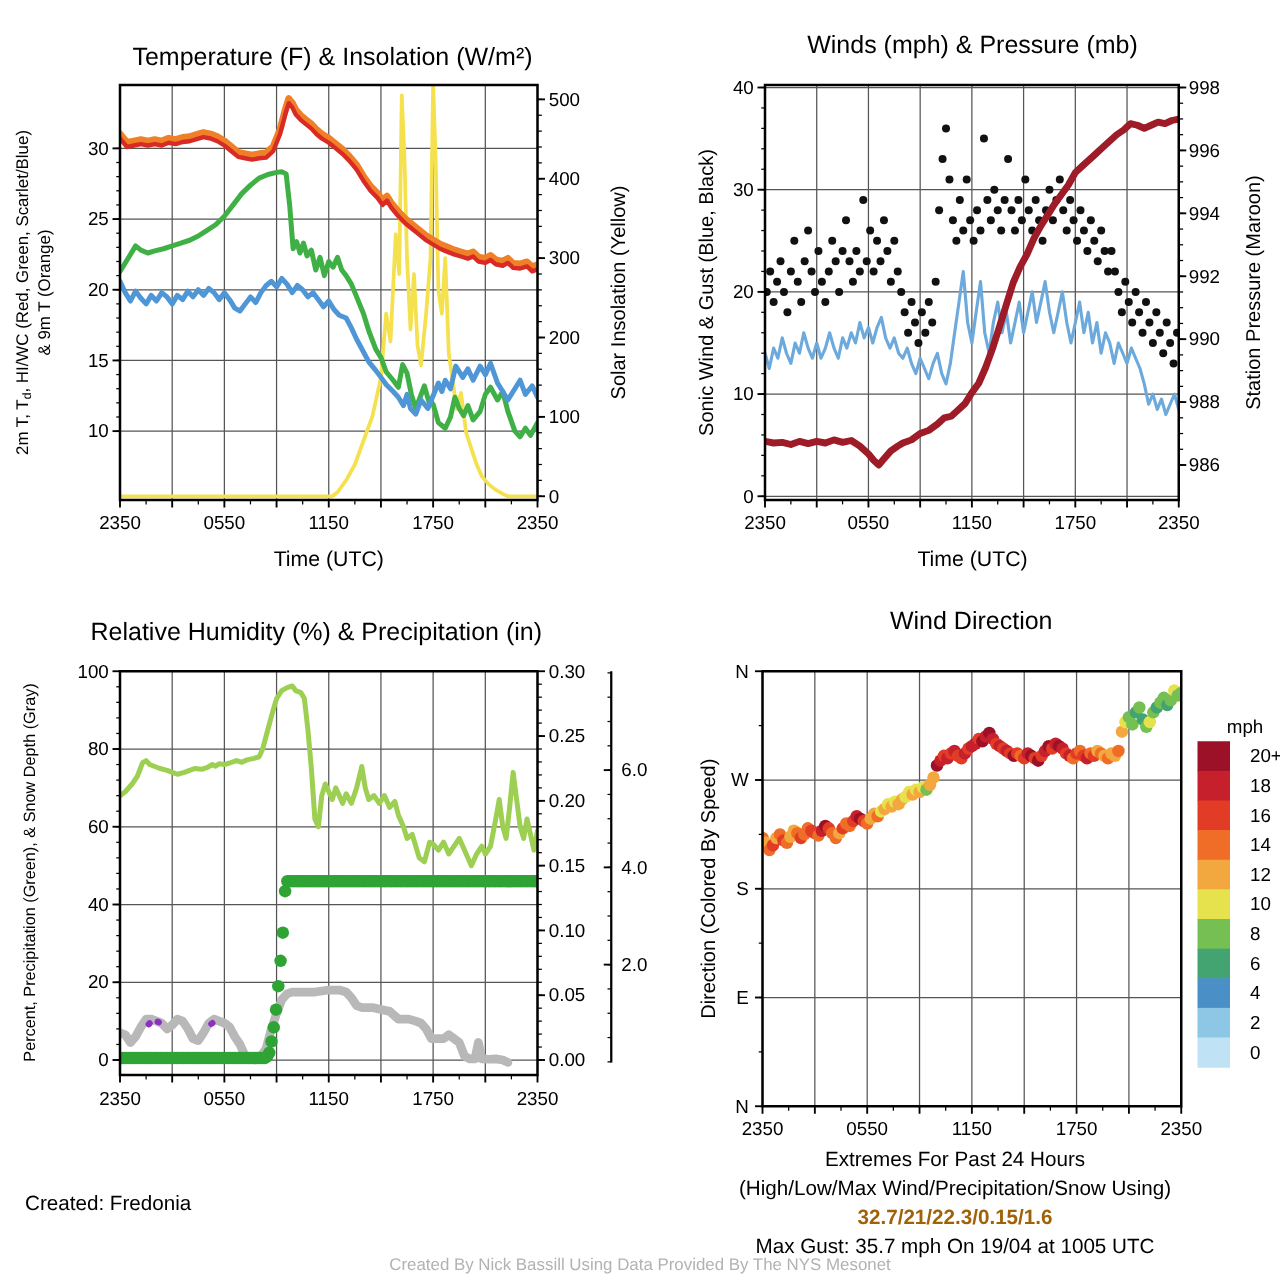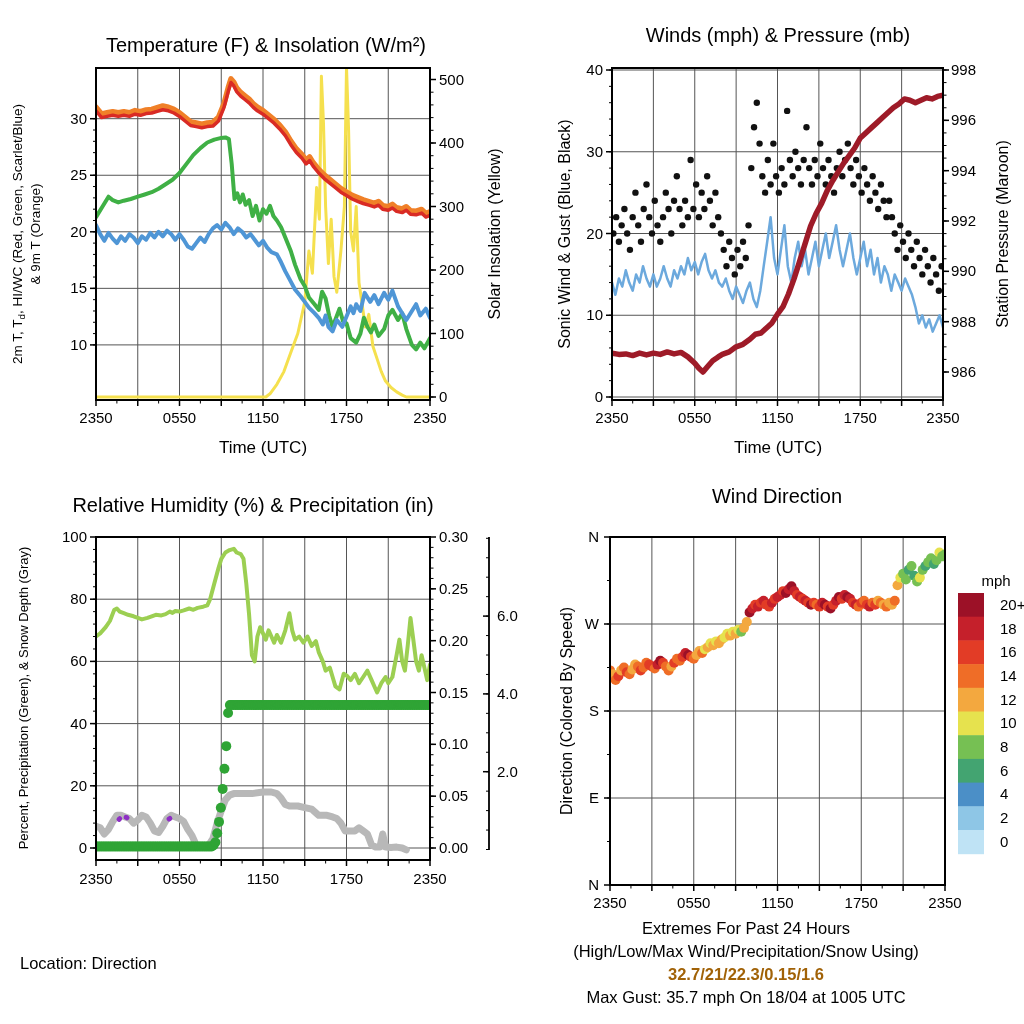--- a/index.html
+++ b/index.html
@@ -1,20 +1,20 @@
 <!DOCTYPE html>
 <html><head>
 <meta charset="utf-8">
 <style>
   html,body{margin:0;padding:0;background:#fff;}
   .canvas{position:relative;width:1024px;height:1024px;background:#fff;overflow:hidden;
           font-family:"Liberation Sans","DejaVu Sans",sans-serif;color:#000;}
   svg text{font-family:"Liberation Sans","DejaVu Sans",sans-serif;fill:#000;}
   .footer-left{position:absolute;left:20px;top:906px;font-size:16.5px;line-height:23px;white-space:pre;}
-  .footer-right{position:absolute;left:500px;top:917px;width:492px;text-align:center;
+  .footer-right{position:absolute;left:518px;top:917px;width:492px;text-align:center;
                 font-size:16.5px;line-height:23px;}
   .extreme-values{font-weight:bold;}
   .credit{position:absolute;left:0;right:0;top:1004px;text-align:center;font-size:13.5px;}
 </style>
 </head>
 <body>
 
 <div class="canvas">
   <svg id="charts" width="1024" height="1024" viewBox="0 0 1024 1024">
       <g>
@@ -924,27 +924,28 @@
         <rect x="958" y="782.6" width="26" height="24.2" fill="#4b8fc7"></rect>
         <text x="1000" y="799.45" font-size="15" text-anchor="start">4</text>
         <rect x="958" y="806.3" width="26" height="24.2" fill="#8ec6e6"></rect>
         <text x="1000" y="823.15" font-size="15" text-anchor="start">2</text>
         <rect x="958" y="830" width="26" height="24.2" fill="#bfe3f5"></rect>
         <text x="1000" y="846.85" font-size="15" text-anchor="start">0</text>
       </g>
     </svg>
 
   <div class="footer-left">
-    <div>Location: Direction</div>
+    <div>Created: Fredonia</div>
     <div>Station elevation: 238.75 m</div>
     
     
     
   </div>
 
   <div class="footer-right">
     <div>Extremes For Past 24 Hours</div>
     <div>(High/Low/Max Wind/Precipitation/Snow Using)</div>
     <div class="extreme-values" id="extreme-values" style="color: #a16207;">32.7/21/22.3/0.15/1.6</div>
-    <div>Max Gust: 35.7 mph On 18/04 at 1005 UTC</div>
+    <div>Max Gust: 35.7 mph On 19/04 at 1005 UTC</div>
   </div>
 
+  <div class="credit" id="credit-line" style="color: rgb(178, 178, 178);">Created By Nick Bassill Using Data Provided By The NYS Mesonet</div>
 </div>
 
 </body></html>

